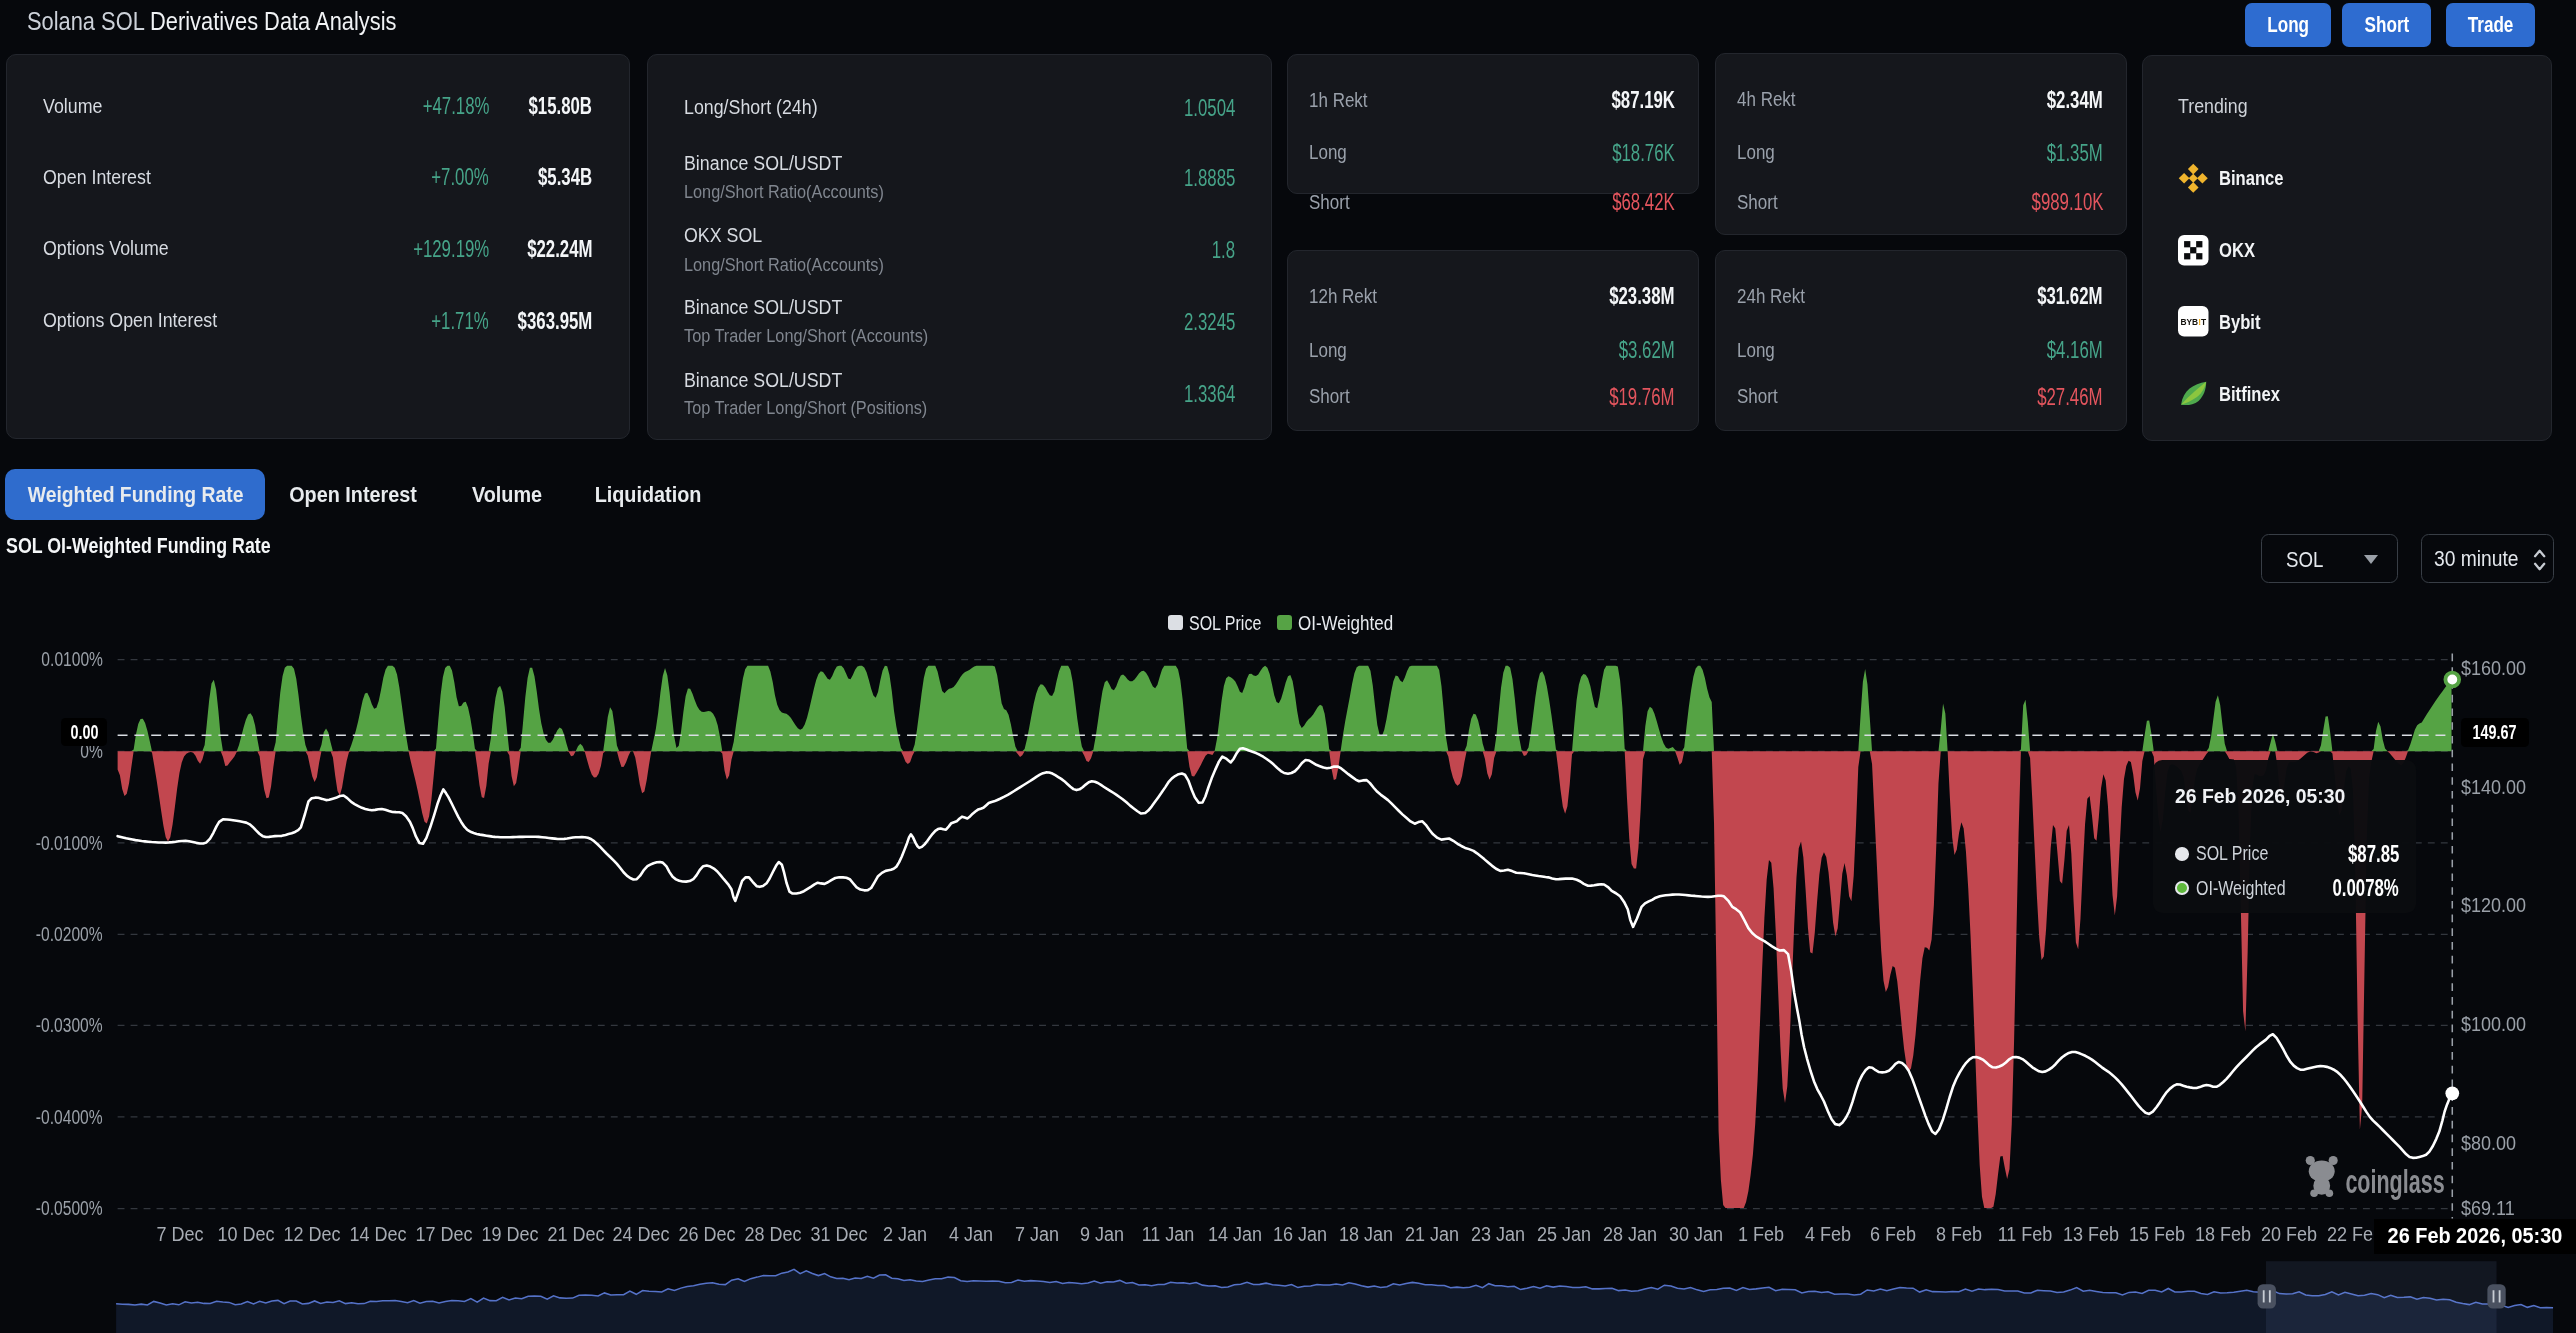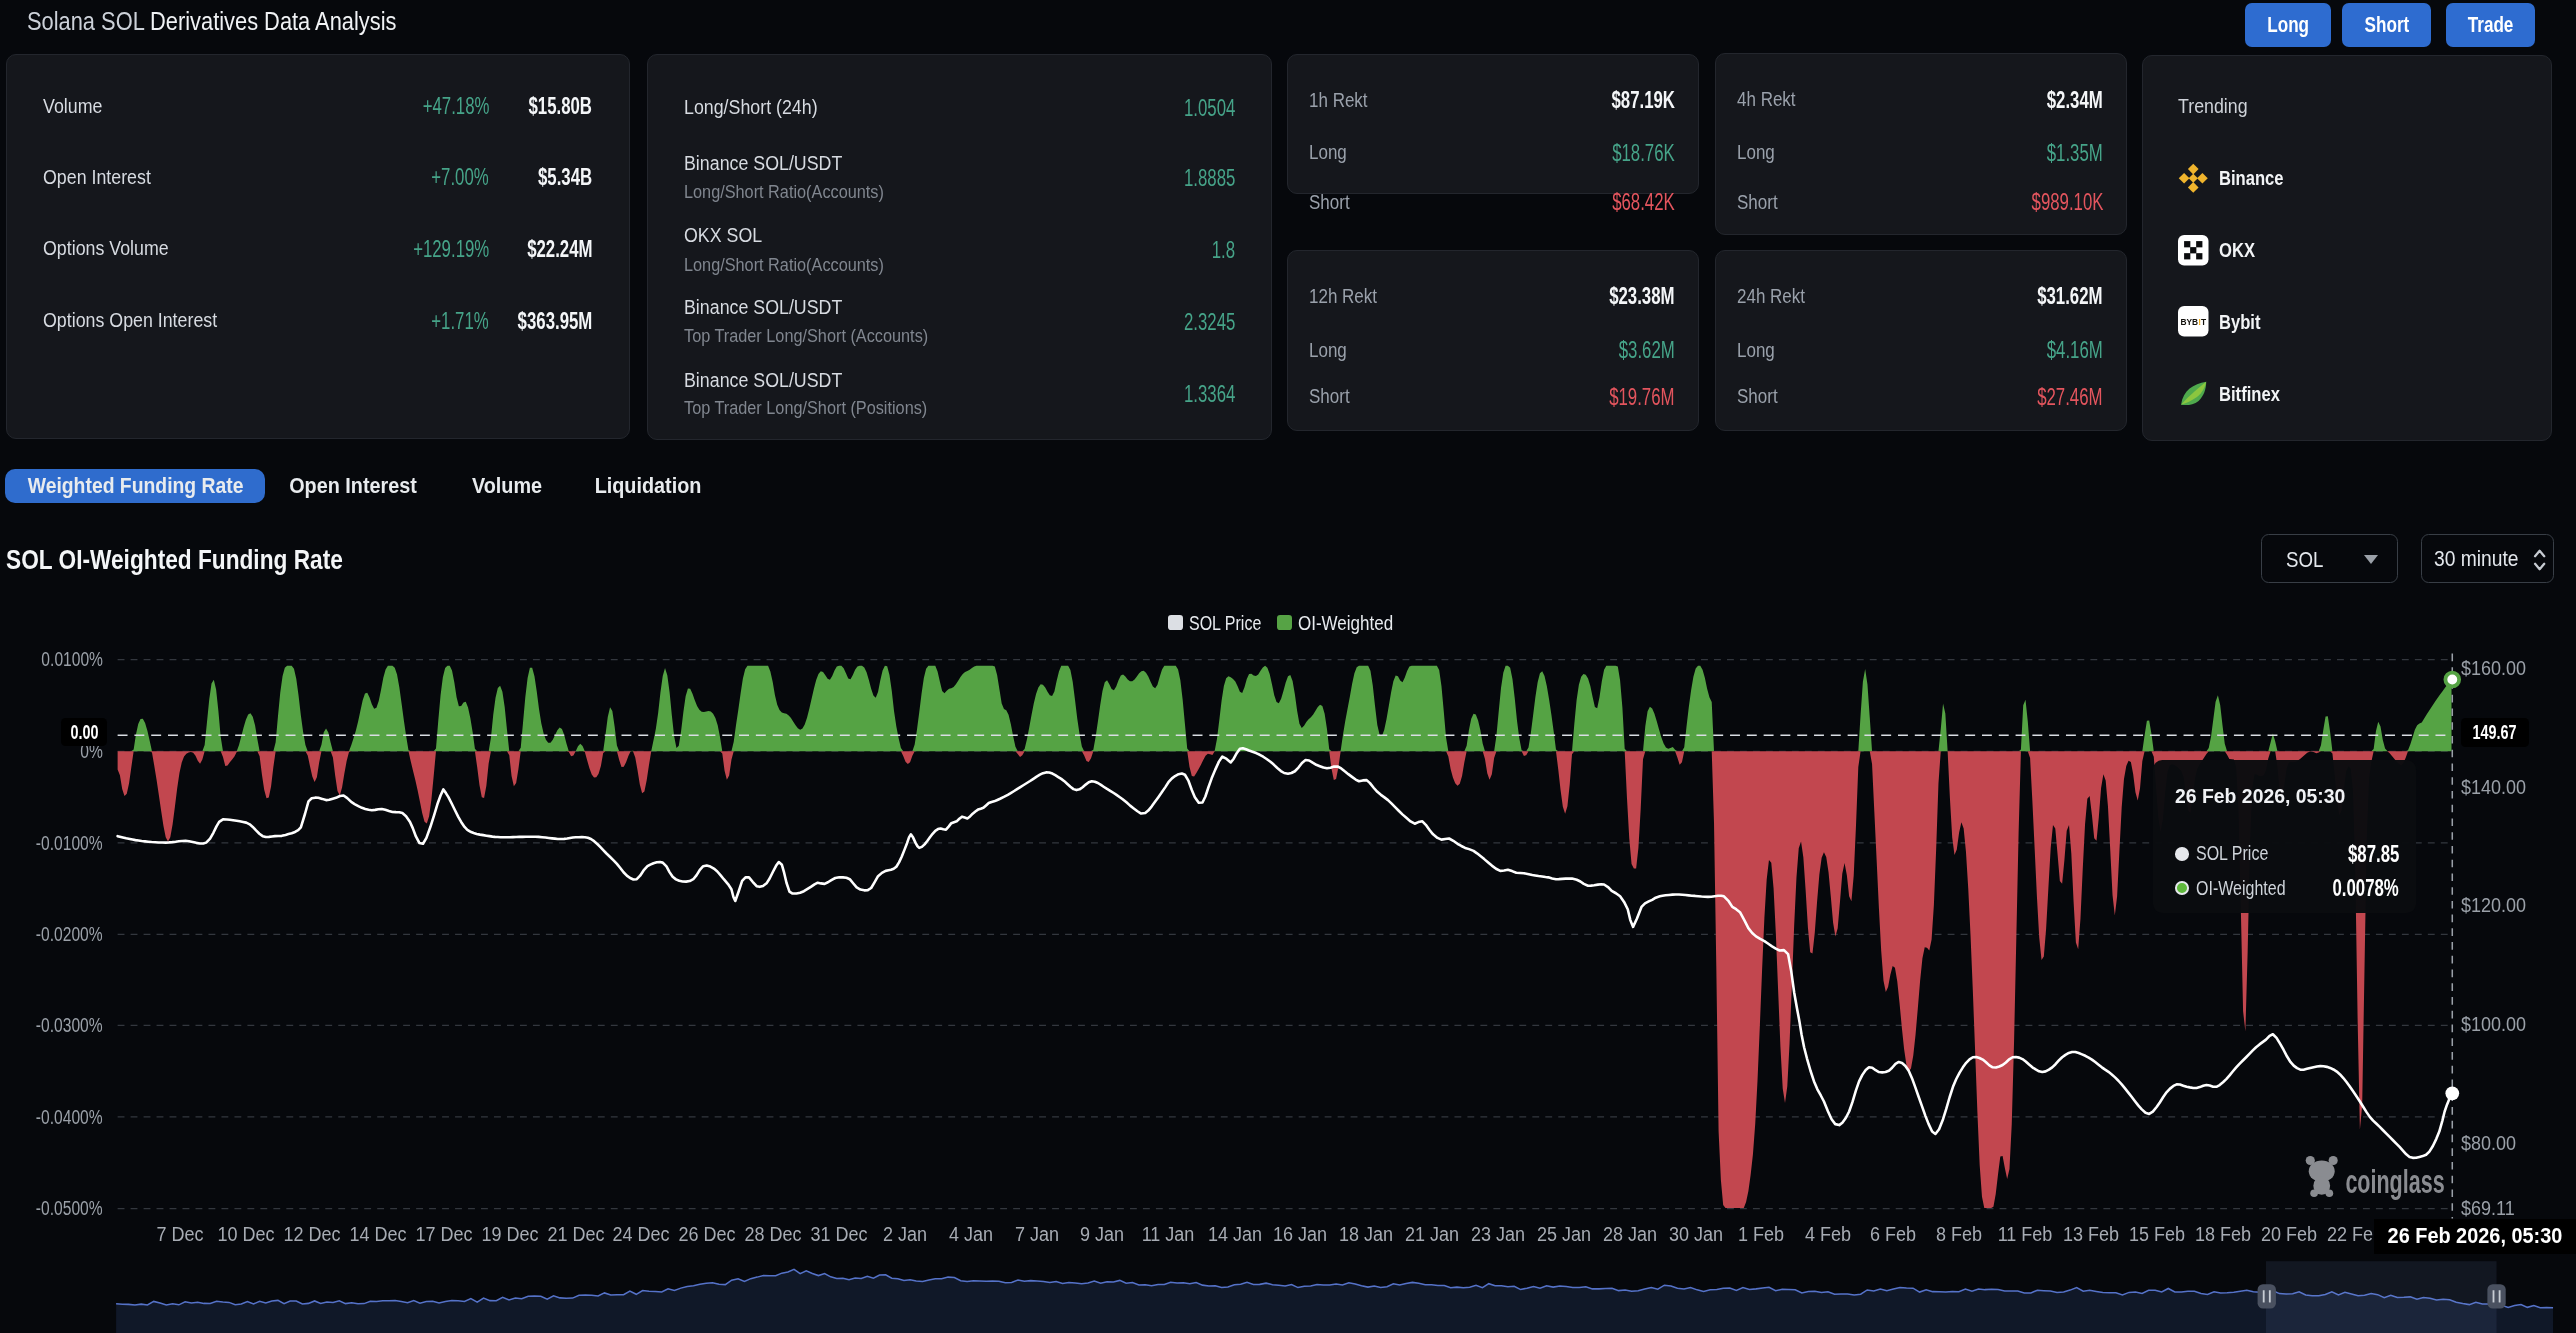--- a/index.html
+++ b/index.html
@@ -4,21 +4,21 @@
 *{margin:0;padding:0;box-sizing:border-box}
 html,body{width:2576px;height:1333px;background:#06080c;font-family:"Liberation Sans",sans-serif;overflow:hidden;position:relative}
 .abs{position:absolute}
 .sx{display:inline-block;transform:scaleX(var(--s,1));transform-origin:0 50%;white-space:nowrap}
 .sxr{display:inline-block;transform:scaleX(var(--s,1));transform-origin:100% 50%;white-space:nowrap}
 .sxc{display:inline-block;transform:scaleX(var(--s,1));transform-origin:50% 50%;white-space:nowrap}
 .card{position:absolute;background:#15171c;border:0.8px solid #23262d;border-radius:10px}
 .lab{color:#9aa1ab;font-size:20px}.lab2{color:#d7dbe1;font-size:20px}
 .grn{color:#46a489;font-size:23px}.red{color:#e4555e;font-size:23px}.wht{color:#f4f6f8;font-weight:700;font-size:23px}
 .btn{position:absolute;top:3.1px;height:44px;background:#2e6cd0;border-radius:6.9px;color:#fff;font-size:21.4px;font-weight:700;display:flex;align-items:center;justify-content:center}
-.tab{position:absolute;top:469px;height:34px;display:flex;align-items:center;color:#e8ebee;font-size:22px;font-weight:700}
+.tab{position:absolute;top:469px;height:51px;display:flex;align-items:center;color:#e8ebee;font-size:22px;font-weight:700}
 .yl{position:absolute;right:2473px;font-size:20px;color:#9aa0a8;height:24.4px;line-height:24.4px;white-space:nowrap;transform:scaleX(.78);transform-origin:100% 50%}
 .yr{position:absolute;left:2461px;font-size:20px;color:#9aa0a8;height:24.4px;line-height:24.4px;white-space:nowrap;transform:scaleX(.9);transform-origin:0 50%}
 .xl{position:absolute;top:1223px;font-size:20px;color:#a6abb3;transform:translateX(-50%) scaleX(.9);white-space:nowrap}
 .blk{position:absolute;background:#000;border-radius:4.6px;color:#fff;font-weight:700;display:flex;align-items:center;justify-content:center}
 .ic{position:absolute;width:30.5px;height:30.5px}
 .tname{position:absolute;font-size:20px;font-weight:700;color:#f2f4f6}
 svg.chart{position:absolute;left:0;top:0}
 </style></head>
 <body>
 <div class="abs" style="left:27px;top:6.1px;font-size:26px;font-weight:500;color:#f0f2f5"><span class="sx" style="--s:.84"><span style="color:#ccd1d9">Solana SOL</span> Derivatives Data Analysis</span></div>
@@ -136,21 +136,21 @@
 <div class="tab" style="left:353px;transform:translateX(-50%)">
     <span class="sxc" style="--s:.9">Open Interest</span>
   </div>
 <div class="tab" style="left:507px;transform:translateX(-50%)">
     <span class="sxc" style="--s:.9">Volume</span>
   </div>
 <div class="tab" style="left:648px;transform:translateX(-50%)">
     <span class="sxc" style="--s:.9">Liquidation</span>
   </div>
 
-<div class="abs" style="left:6.1px;top:544px;font-size:28px;font-weight:700;color:#f4f6f8"><span class="sx" style="--s:.81">SOL OI-Weighted Funding Rate</span></div>
+<div class="abs" style="left:6.1px;top:533px;font-size:22px;font-weight:700;color:#f4f6f8"><span class="sx" style="--s:.81">SOL OI-Weighted Funding Rate</span></div>
 
 <div class="abs" style="left:2261px;top:534px;width:137px;height:49px;border:0.8px solid #383e46;border-radius:7.6px">
   <span class="sx abs" style="--s:.85;left:24.4px;top:11.5px;font-size:22px;color:#e3e7ec">SOL</span>
   <span class="abs" style="left:102px;top:20px;width:0;height:0;border-left:7.6px solid transparent;border-right:7.6px solid transparent;border-top:9.2px solid #9aa0a8"></span>
 </div>
 <div class="abs" style="left:2421px;top:534px;width:133px;height:49px;border:0.8px solid #383e46;border-radius:7.6px">
   <span class="sx abs" style="--s:.9;left:11.5px;top:12.2px;font-size:21.4px;color:#e3e7ec">30 minute</span>
   <svg class="abs" style="left:110px;top:11.5px" width="15.3" height="26" viewBox="0 0 20 34">
     <path d="M4 12 L10 5 L16 12" fill="none" stroke="#c6cbd2" stroke-width="3" stroke-linecap="round" stroke-linejoin="round"></path>
     <path d="M4 22 L10 29 L16 22" fill="none" stroke="#c6cbd2" stroke-width="3" stroke-linecap="round" stroke-linejoin="round"></path>

